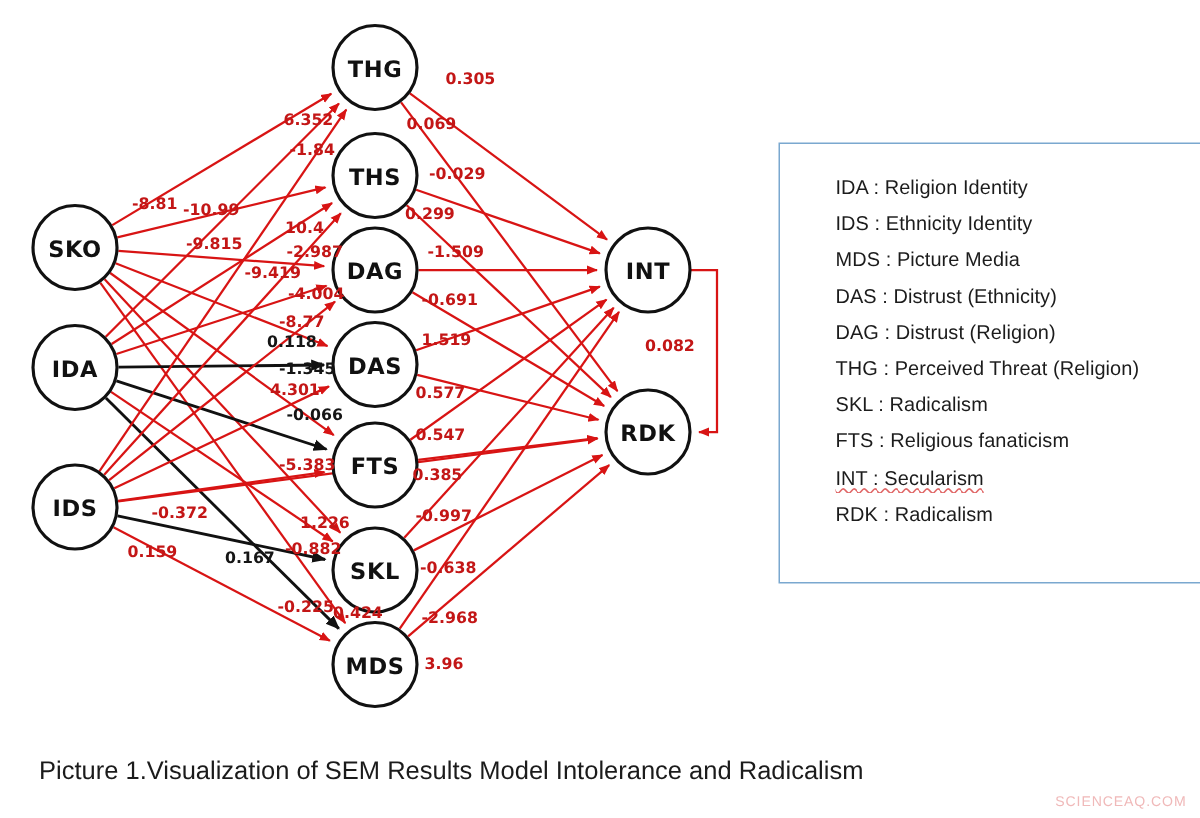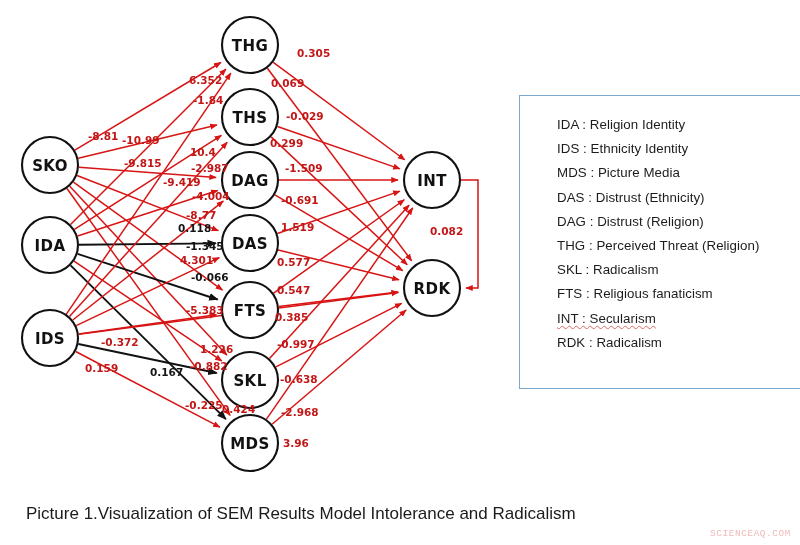--- a/index.html
+++ b/index.html
@@ -50,21 +50,21 @@
   }
 
   
   #caption{
     position:absolute;left:26px;top:504px;
     font-family:"Liberation Sans", sans-serif;
     font-size:17px;color:#1b1b1b;white-space:nowrap;
   }
   #watermark{
     position:absolute;right:9px;top:528px;
-    font-family:Liberation Mono, monospace;
+    font-family:Liberation Sans, sans-serif;
     font-size:9.4px;color:#f0b9b9;letter-spacing:.6px;
   }
 </style>
 </head>
 <body>
 
 <div id="stage">
 
   <svg id="diagram" viewBox="0 0 500 480">
     <defs>

